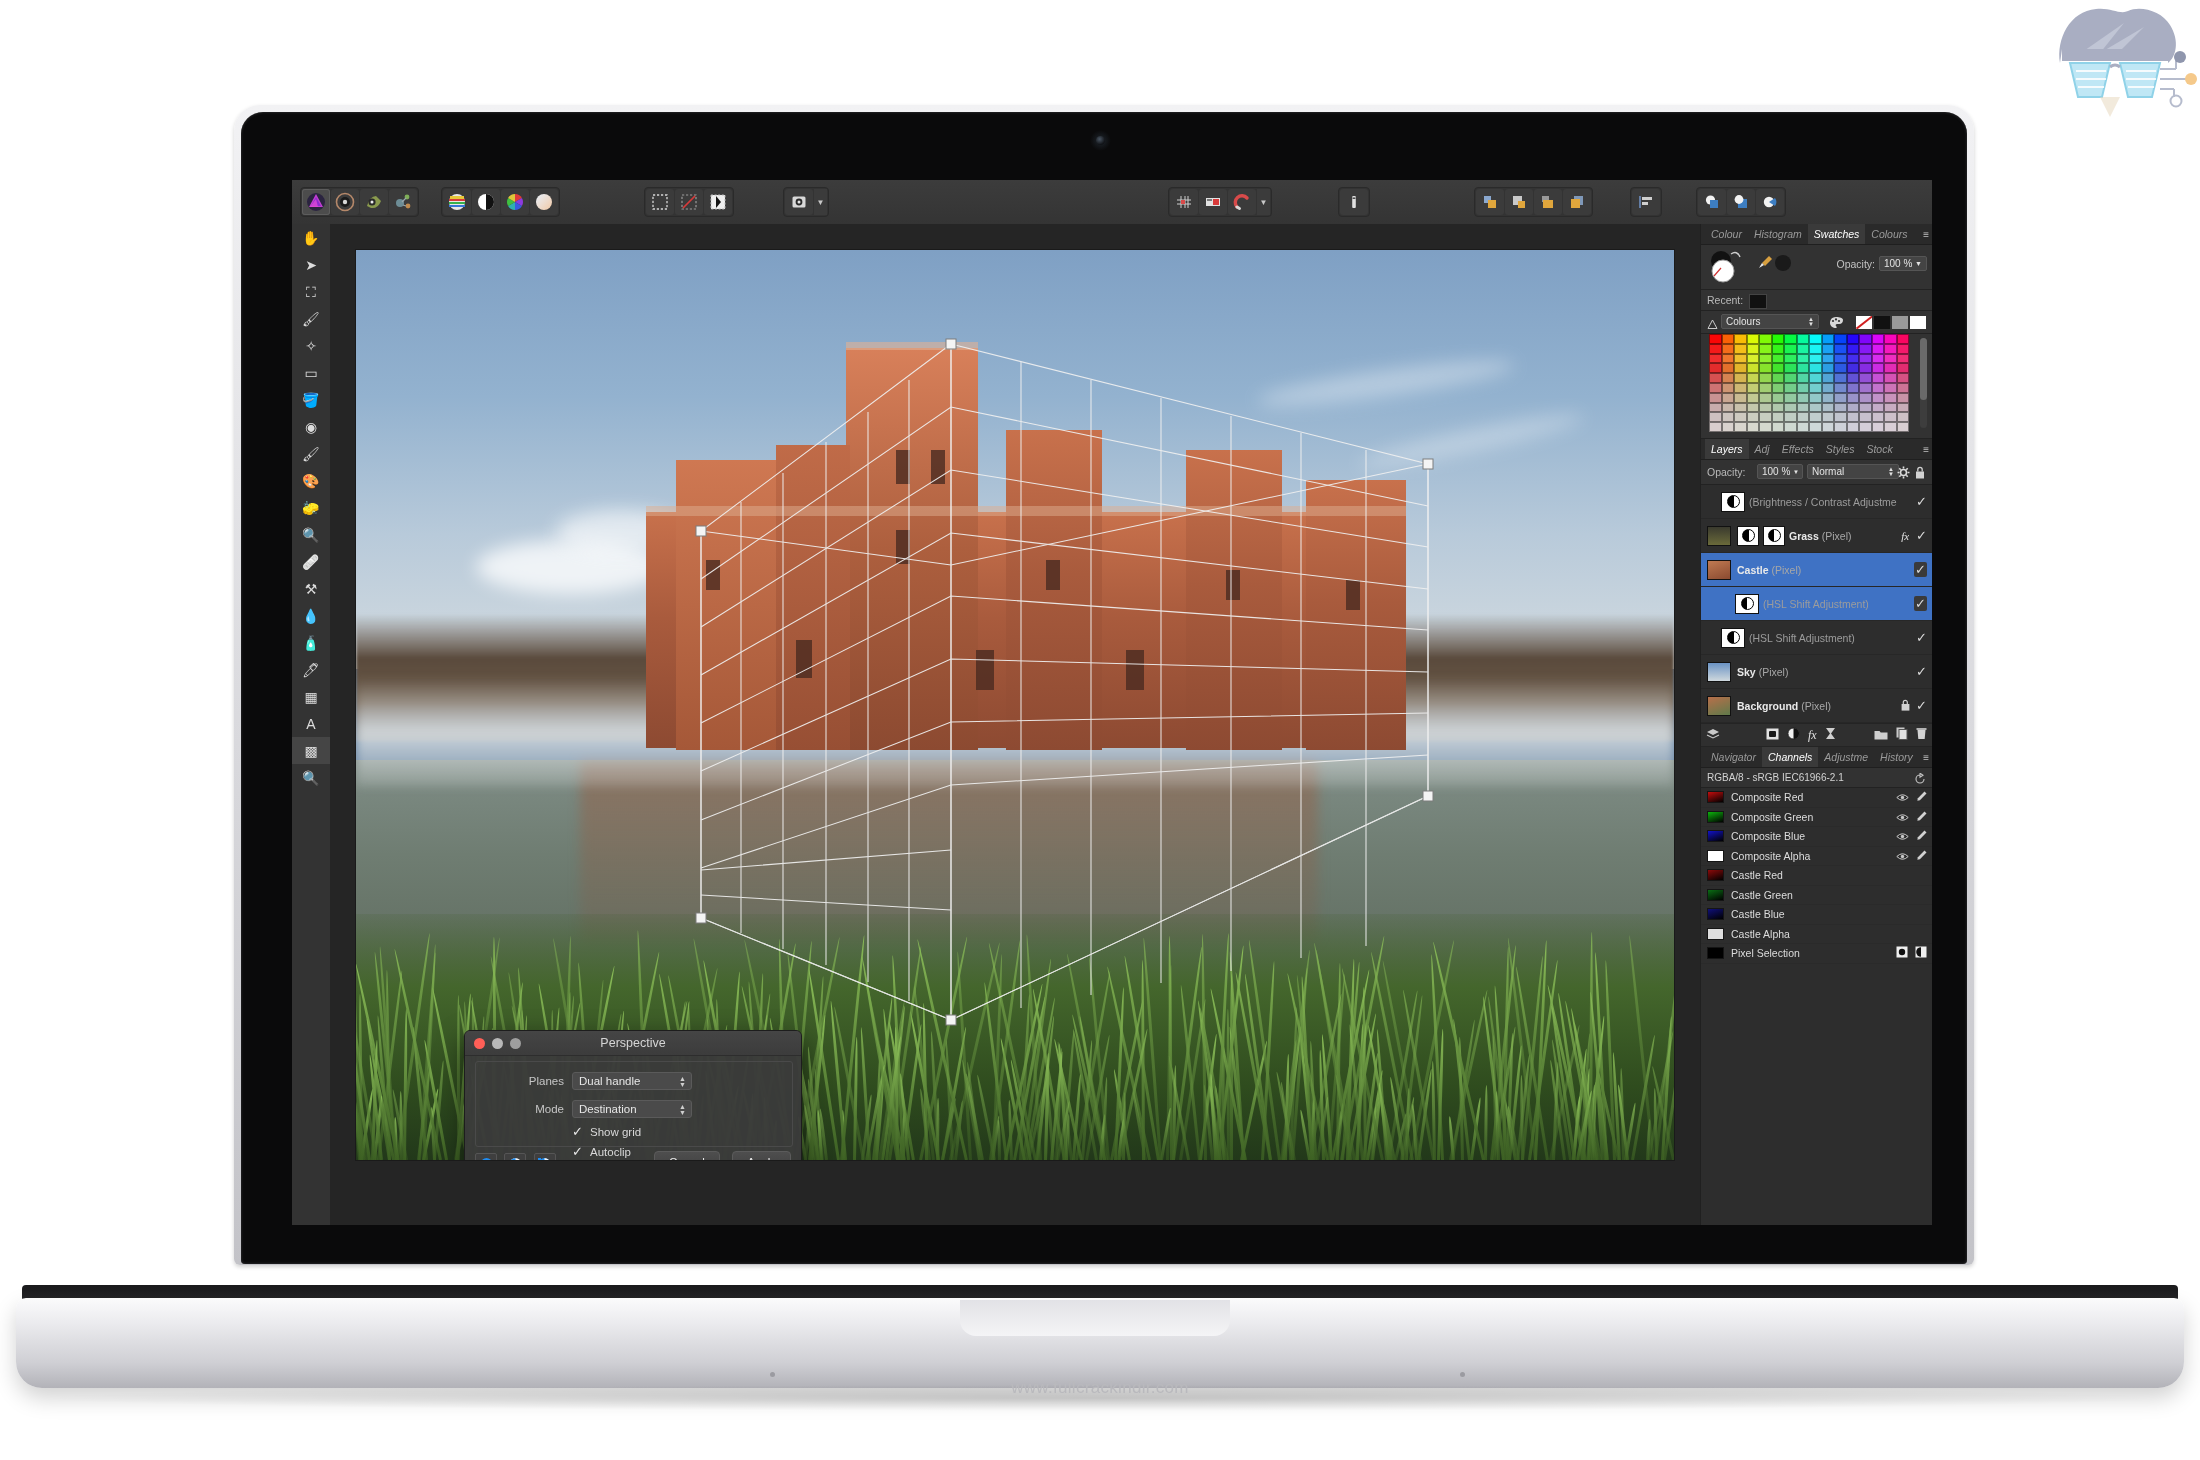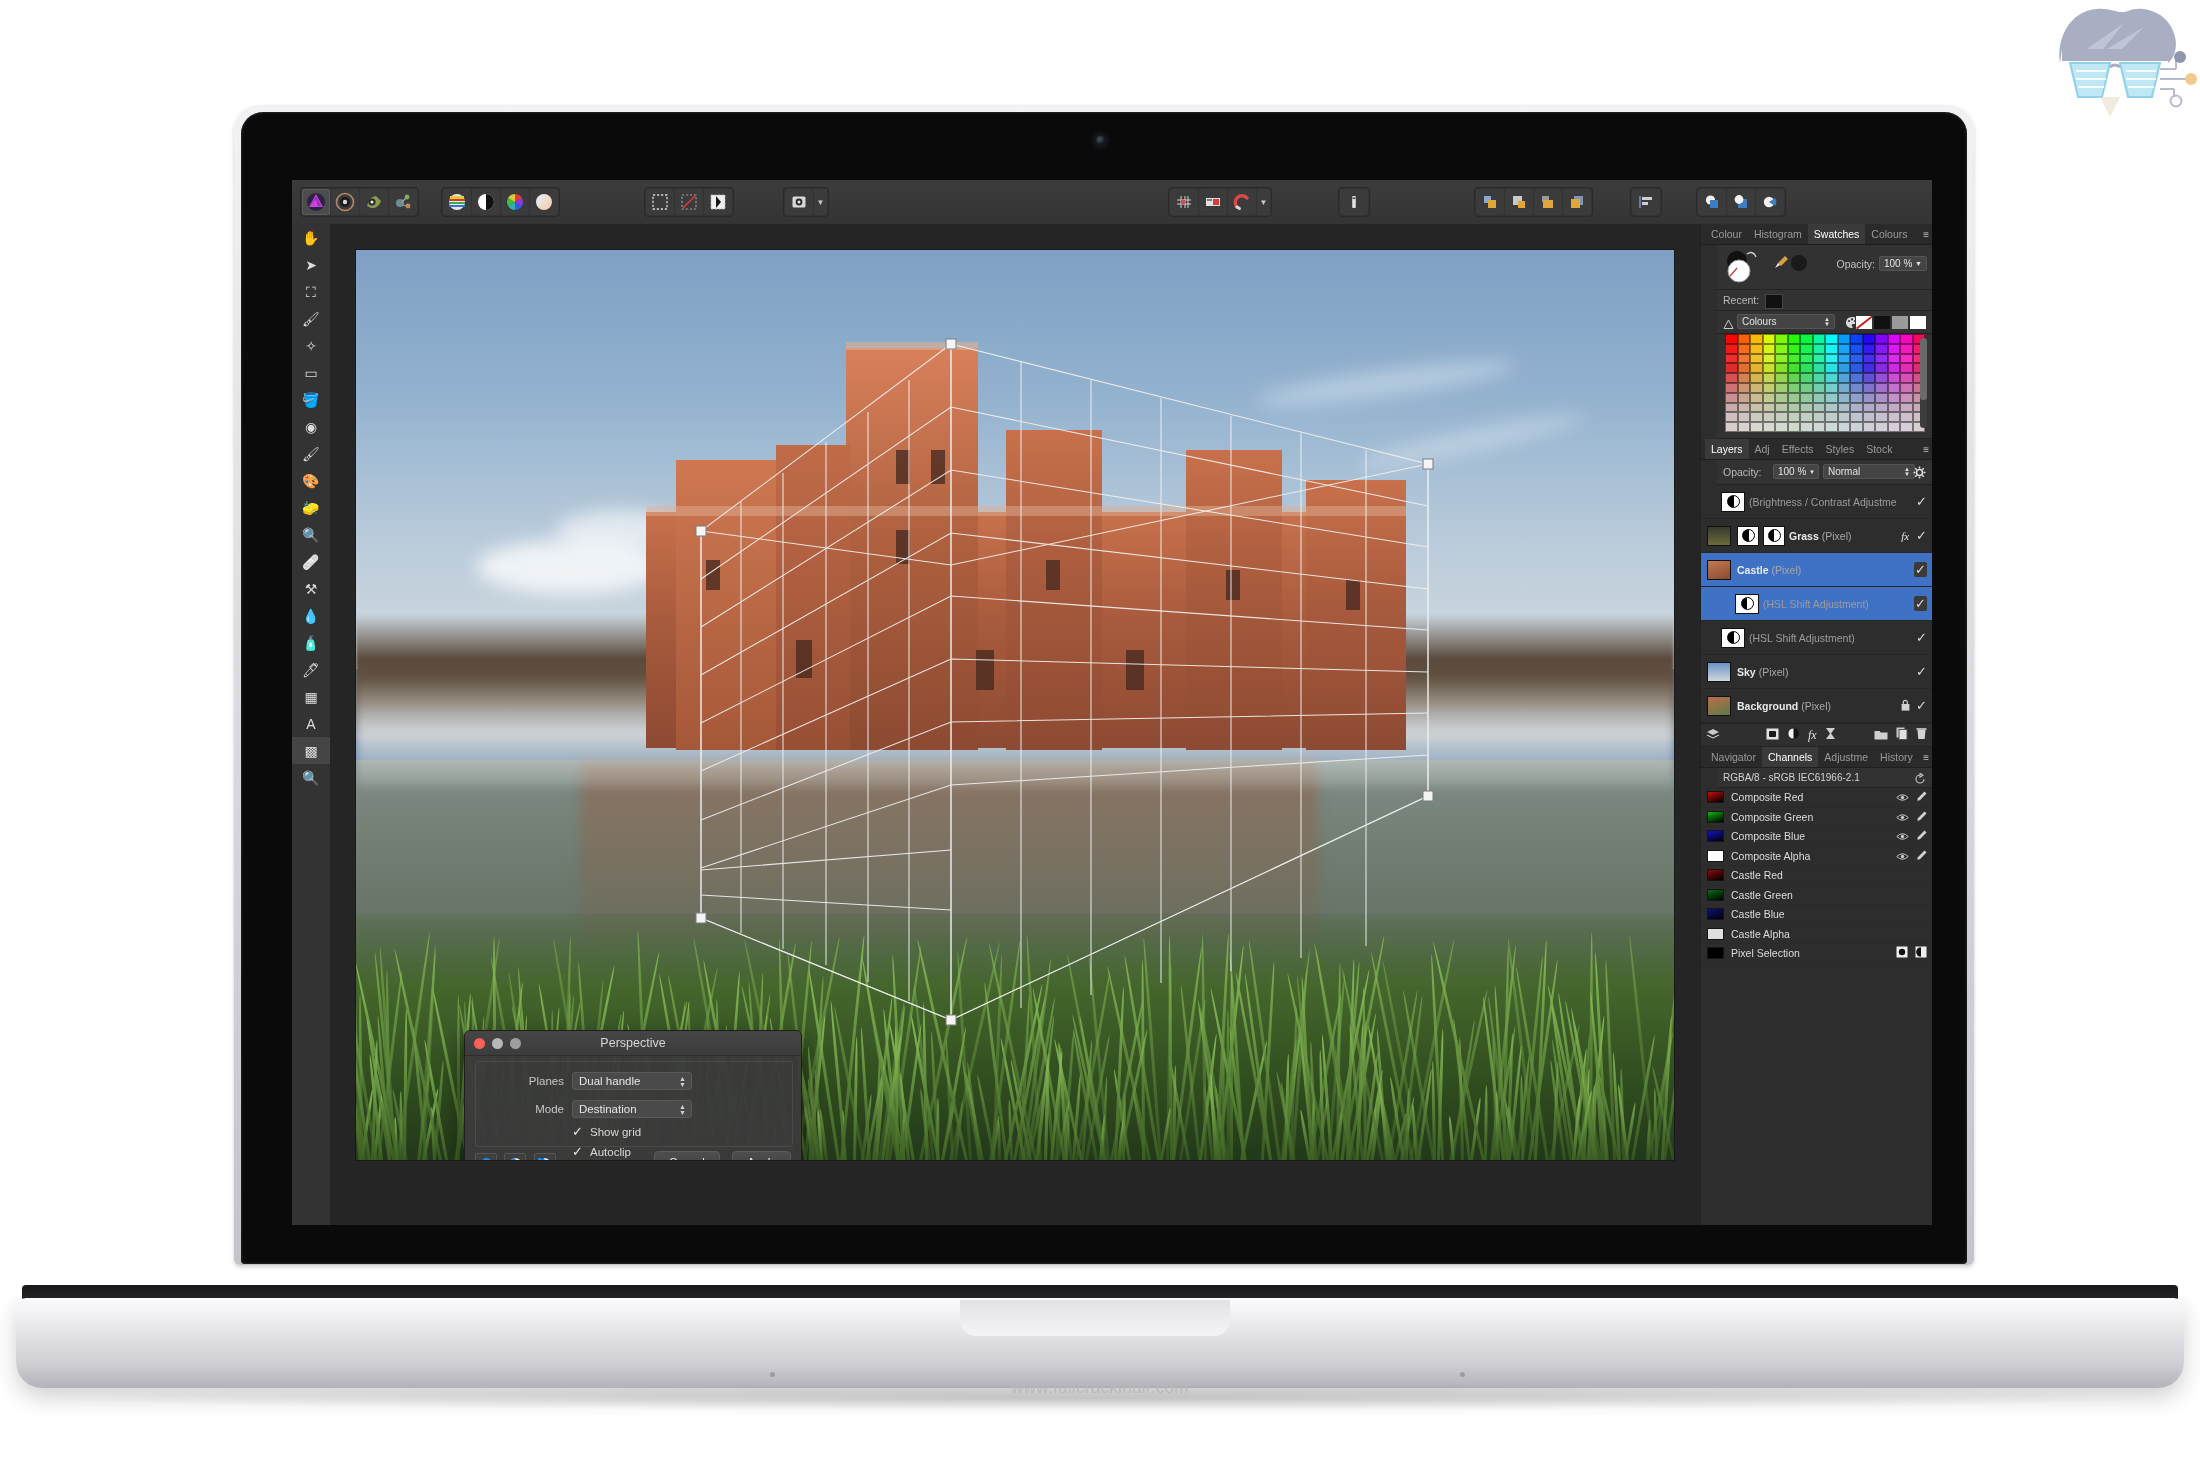--- a/index.html
+++ b/index.html
@@ -117,24 +117,24 @@
   .modebtn{width:20px;height:18px;background:#3f3f3f;border:1px solid #555;border-radius:2px;
        display:inline-flex;align-items:center;justify-content:center;margin-right:3px;}
   .dlg-action{height:20px;padding:0 14px;background:linear-gradient(180deg,#4e4e4e,#3f3f3f);
        border:1px solid #5b5b5b;border-radius:4px;color:#ececec;font-size:11.5px;
        display:inline-flex;align-items:center;justify-content:center;margin-left:8px;}
 
   
   #panels{position:absolute;left:1408px;top:44px;width:232px;height:1001px;background:#2d2d2d;
        border-left:1px solid #202020;}
   .ptabs{display:flex;align-items:center;height:20px;background:#2a2a2a;
-       border-bottom:1px solid #1f1f1f;padding-left:4px;}
+       border-bottom:1px solid #1f1f1f;padding-left:4px;font-style:italic;}
   .ptab{font-size:10.5px;color:#9a9a9a;padding:0 6px;height:20px;line-height:20px;}
   .ptab.on{color:#fff;background:#3a3a3a;}
-  .psec{background:#323232;border-bottom:1px solid #222;margin-left:16px;}
+  .psec{background:#323232;border-bottom:1px solid #222;}
   .pinput{height:15px;background:#444;border:1px solid #555;border-radius:2px;color:#e3e3e3;
        font-size:10px;display:flex;align-items:center;padding:0 4px;box-sizing:border-box;}
 
   
   #swatchgrid{position:absolute;left:8px;top:0;width:200px;height:98px;display:grid;
        grid-template-columns:repeat(16,12.5px);grid-auto-rows:9.8px;gap:0;}
   .sw{width:12.5px;height:9.8px;box-sizing:border-box;border:.5px solid rgba(0,0,0,.45);}
 
   
   .lrow{display:flex;align-items:center;height:34px;border-bottom:1px solid #272727;

